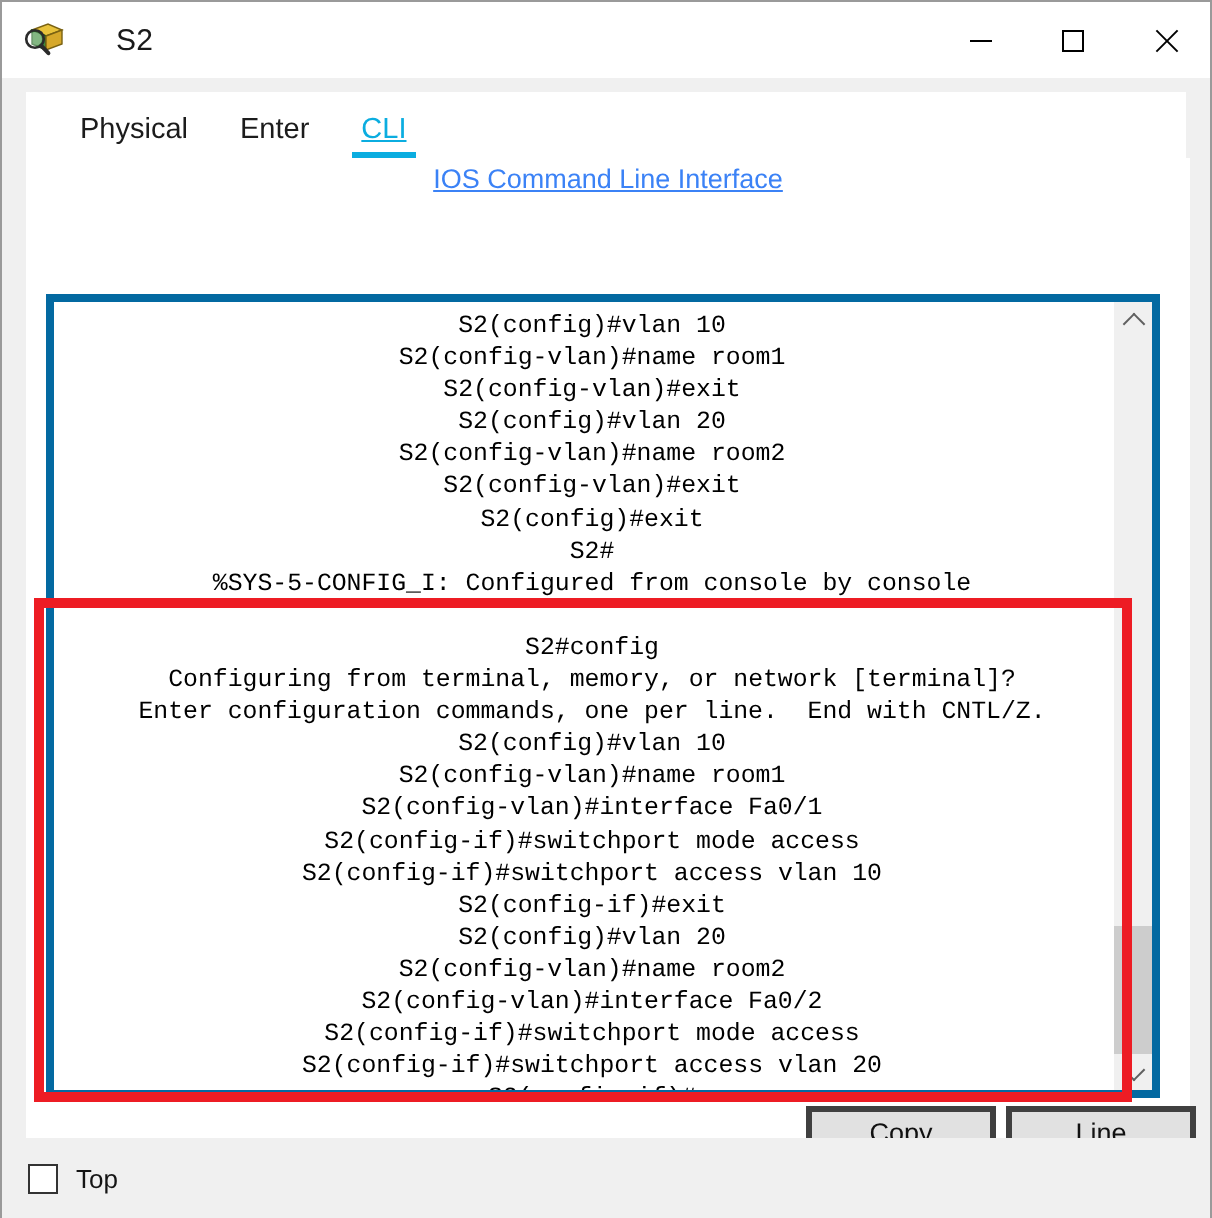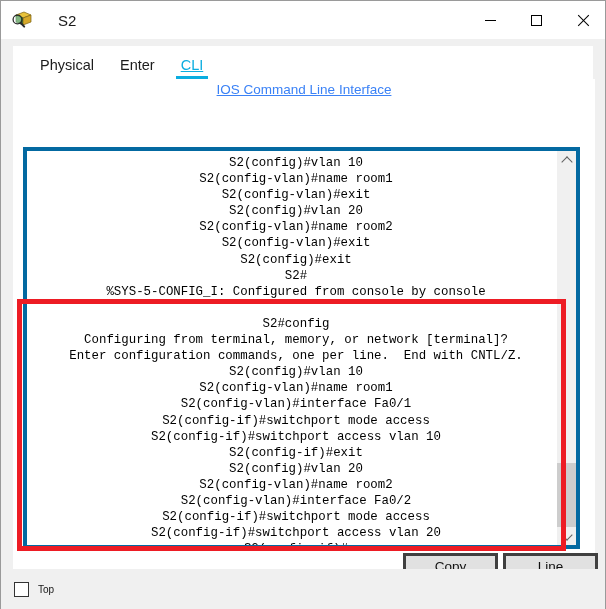--- a/index.html
+++ b/index.html
@@ -282,21 +282,21 @@
   #top-checkbox {
     width: 15px;
     height: 15px;
     border: 1px solid #333;
     background: #fff;
     box-sizing: border-box;
     flex: none;
     cursor: default;
   }
   #top-label {
-    font-size: 10px;
+    font-size: 13px;
     color: #151515;
   }
 </style>
 </head>
 <body>
 
 <div id="window">
 
   <div id="titlebar">
     <div id="title-left">

